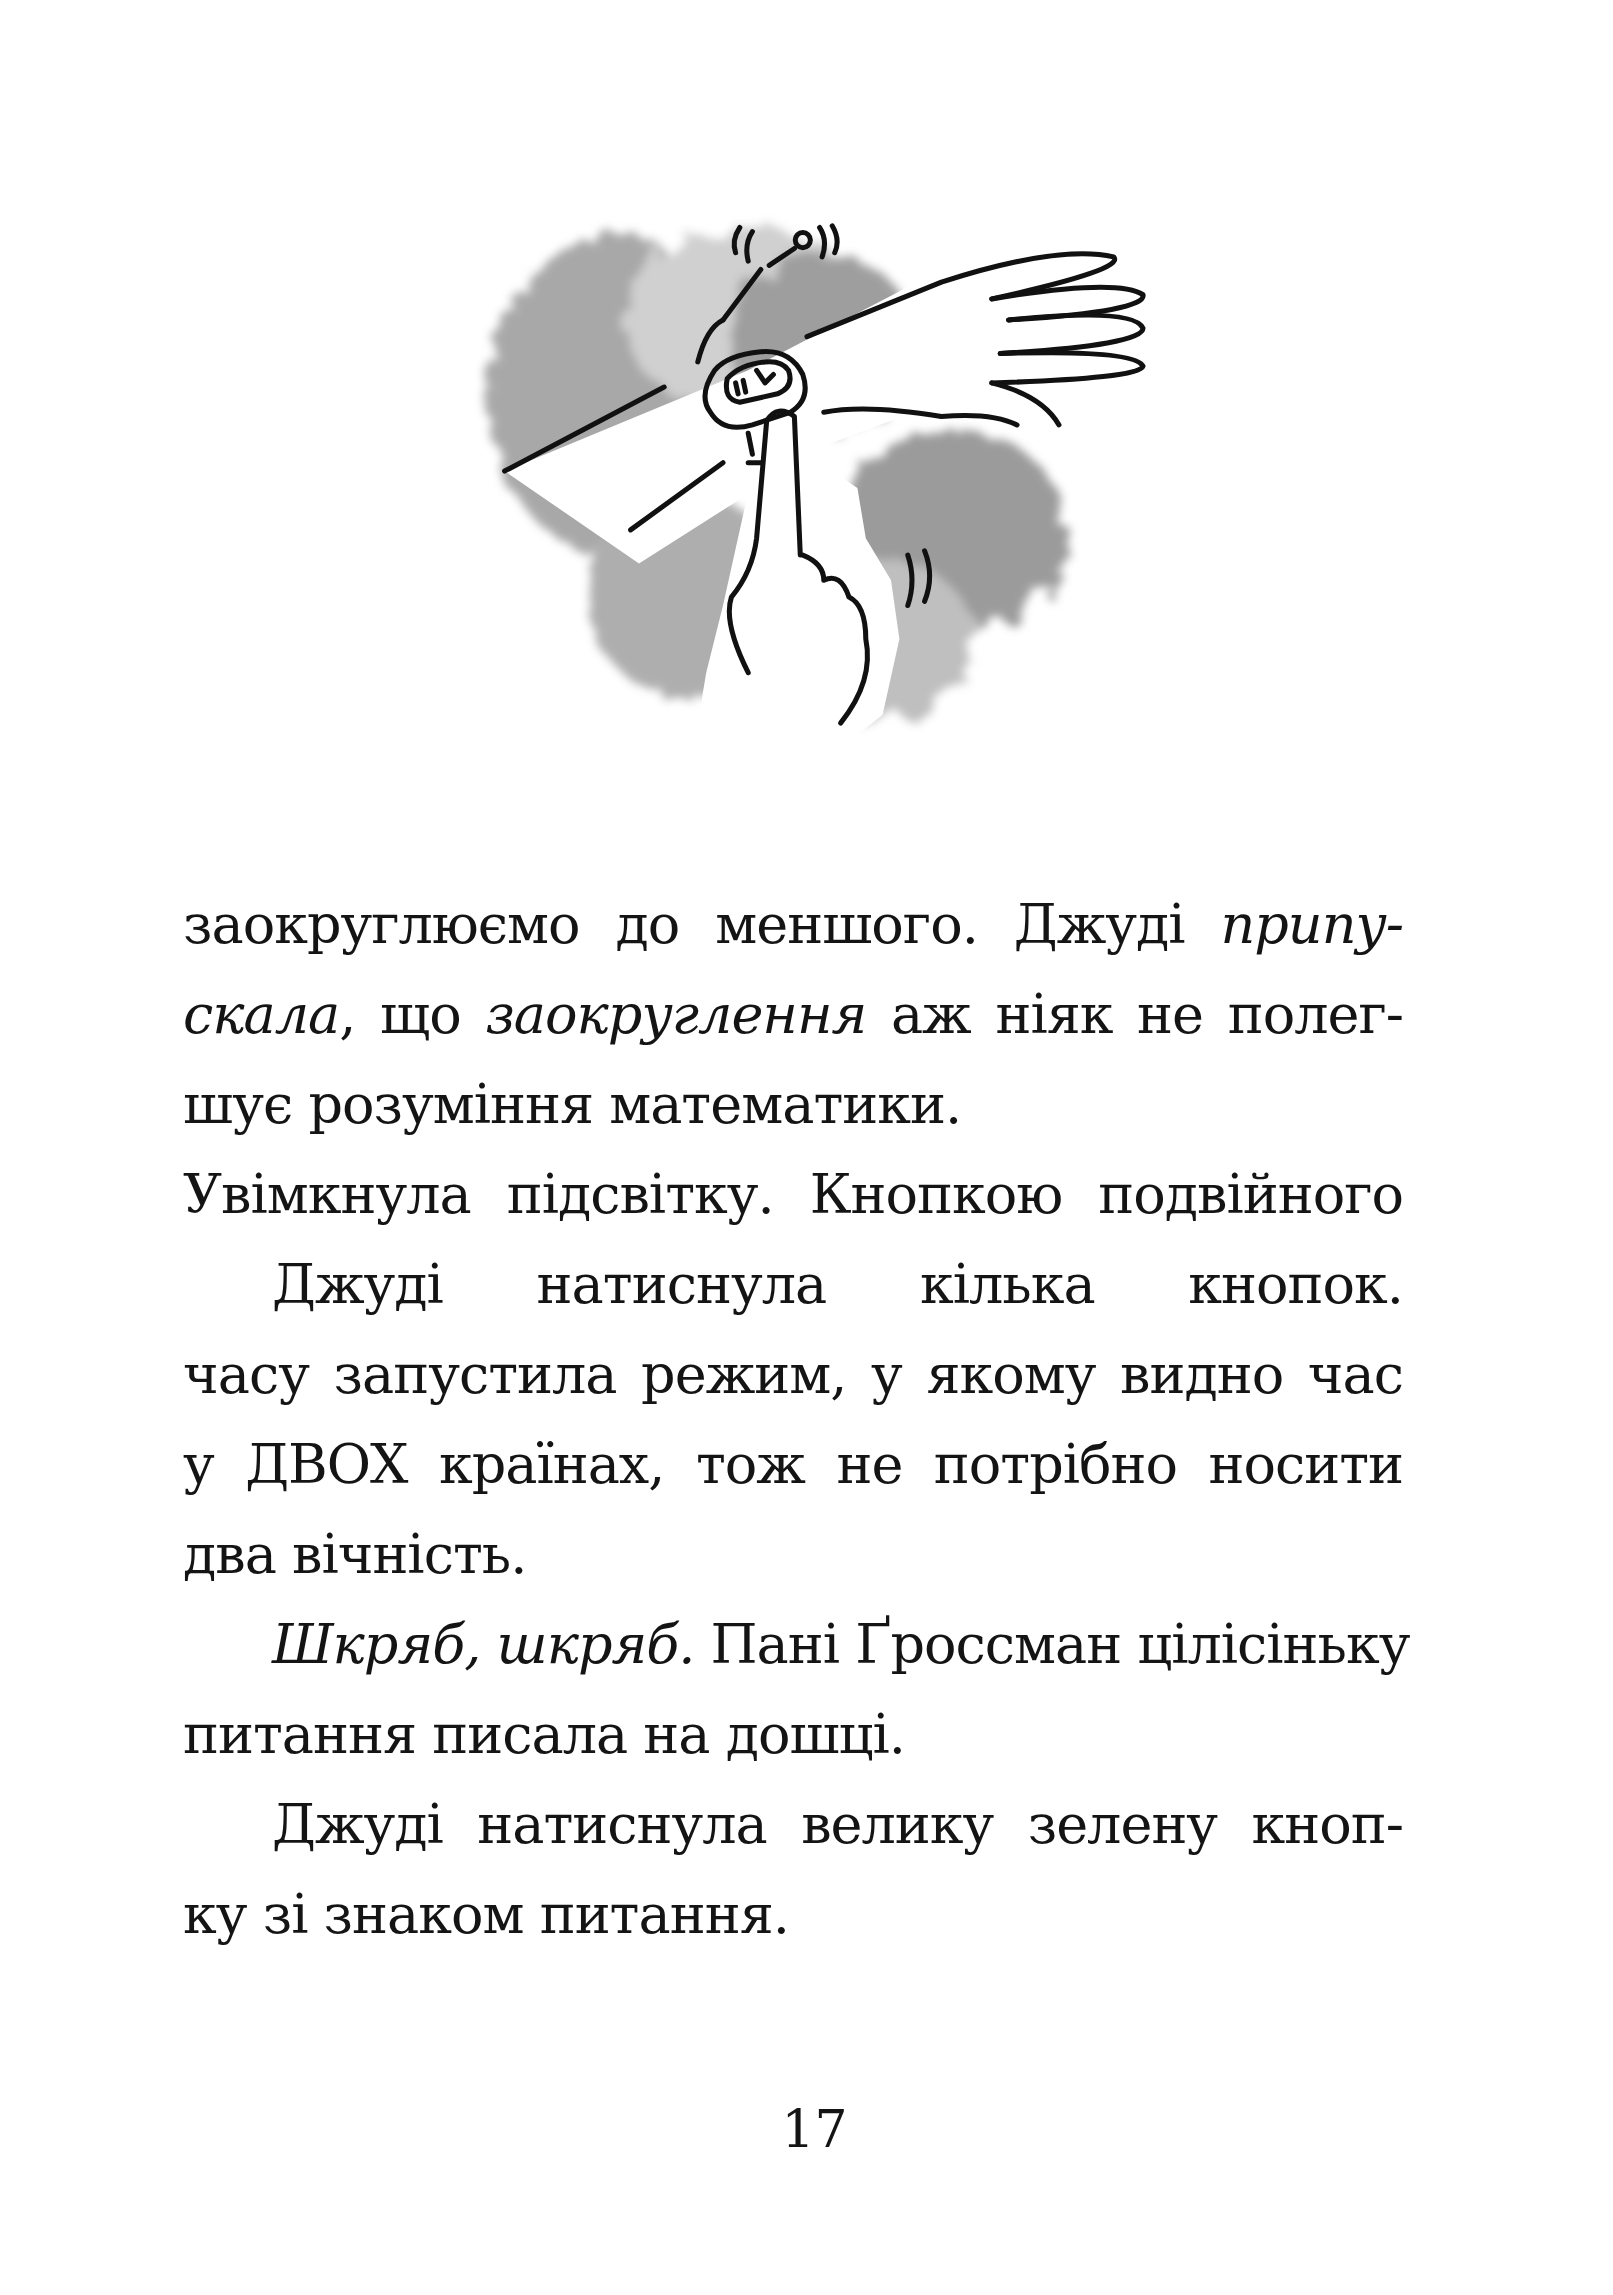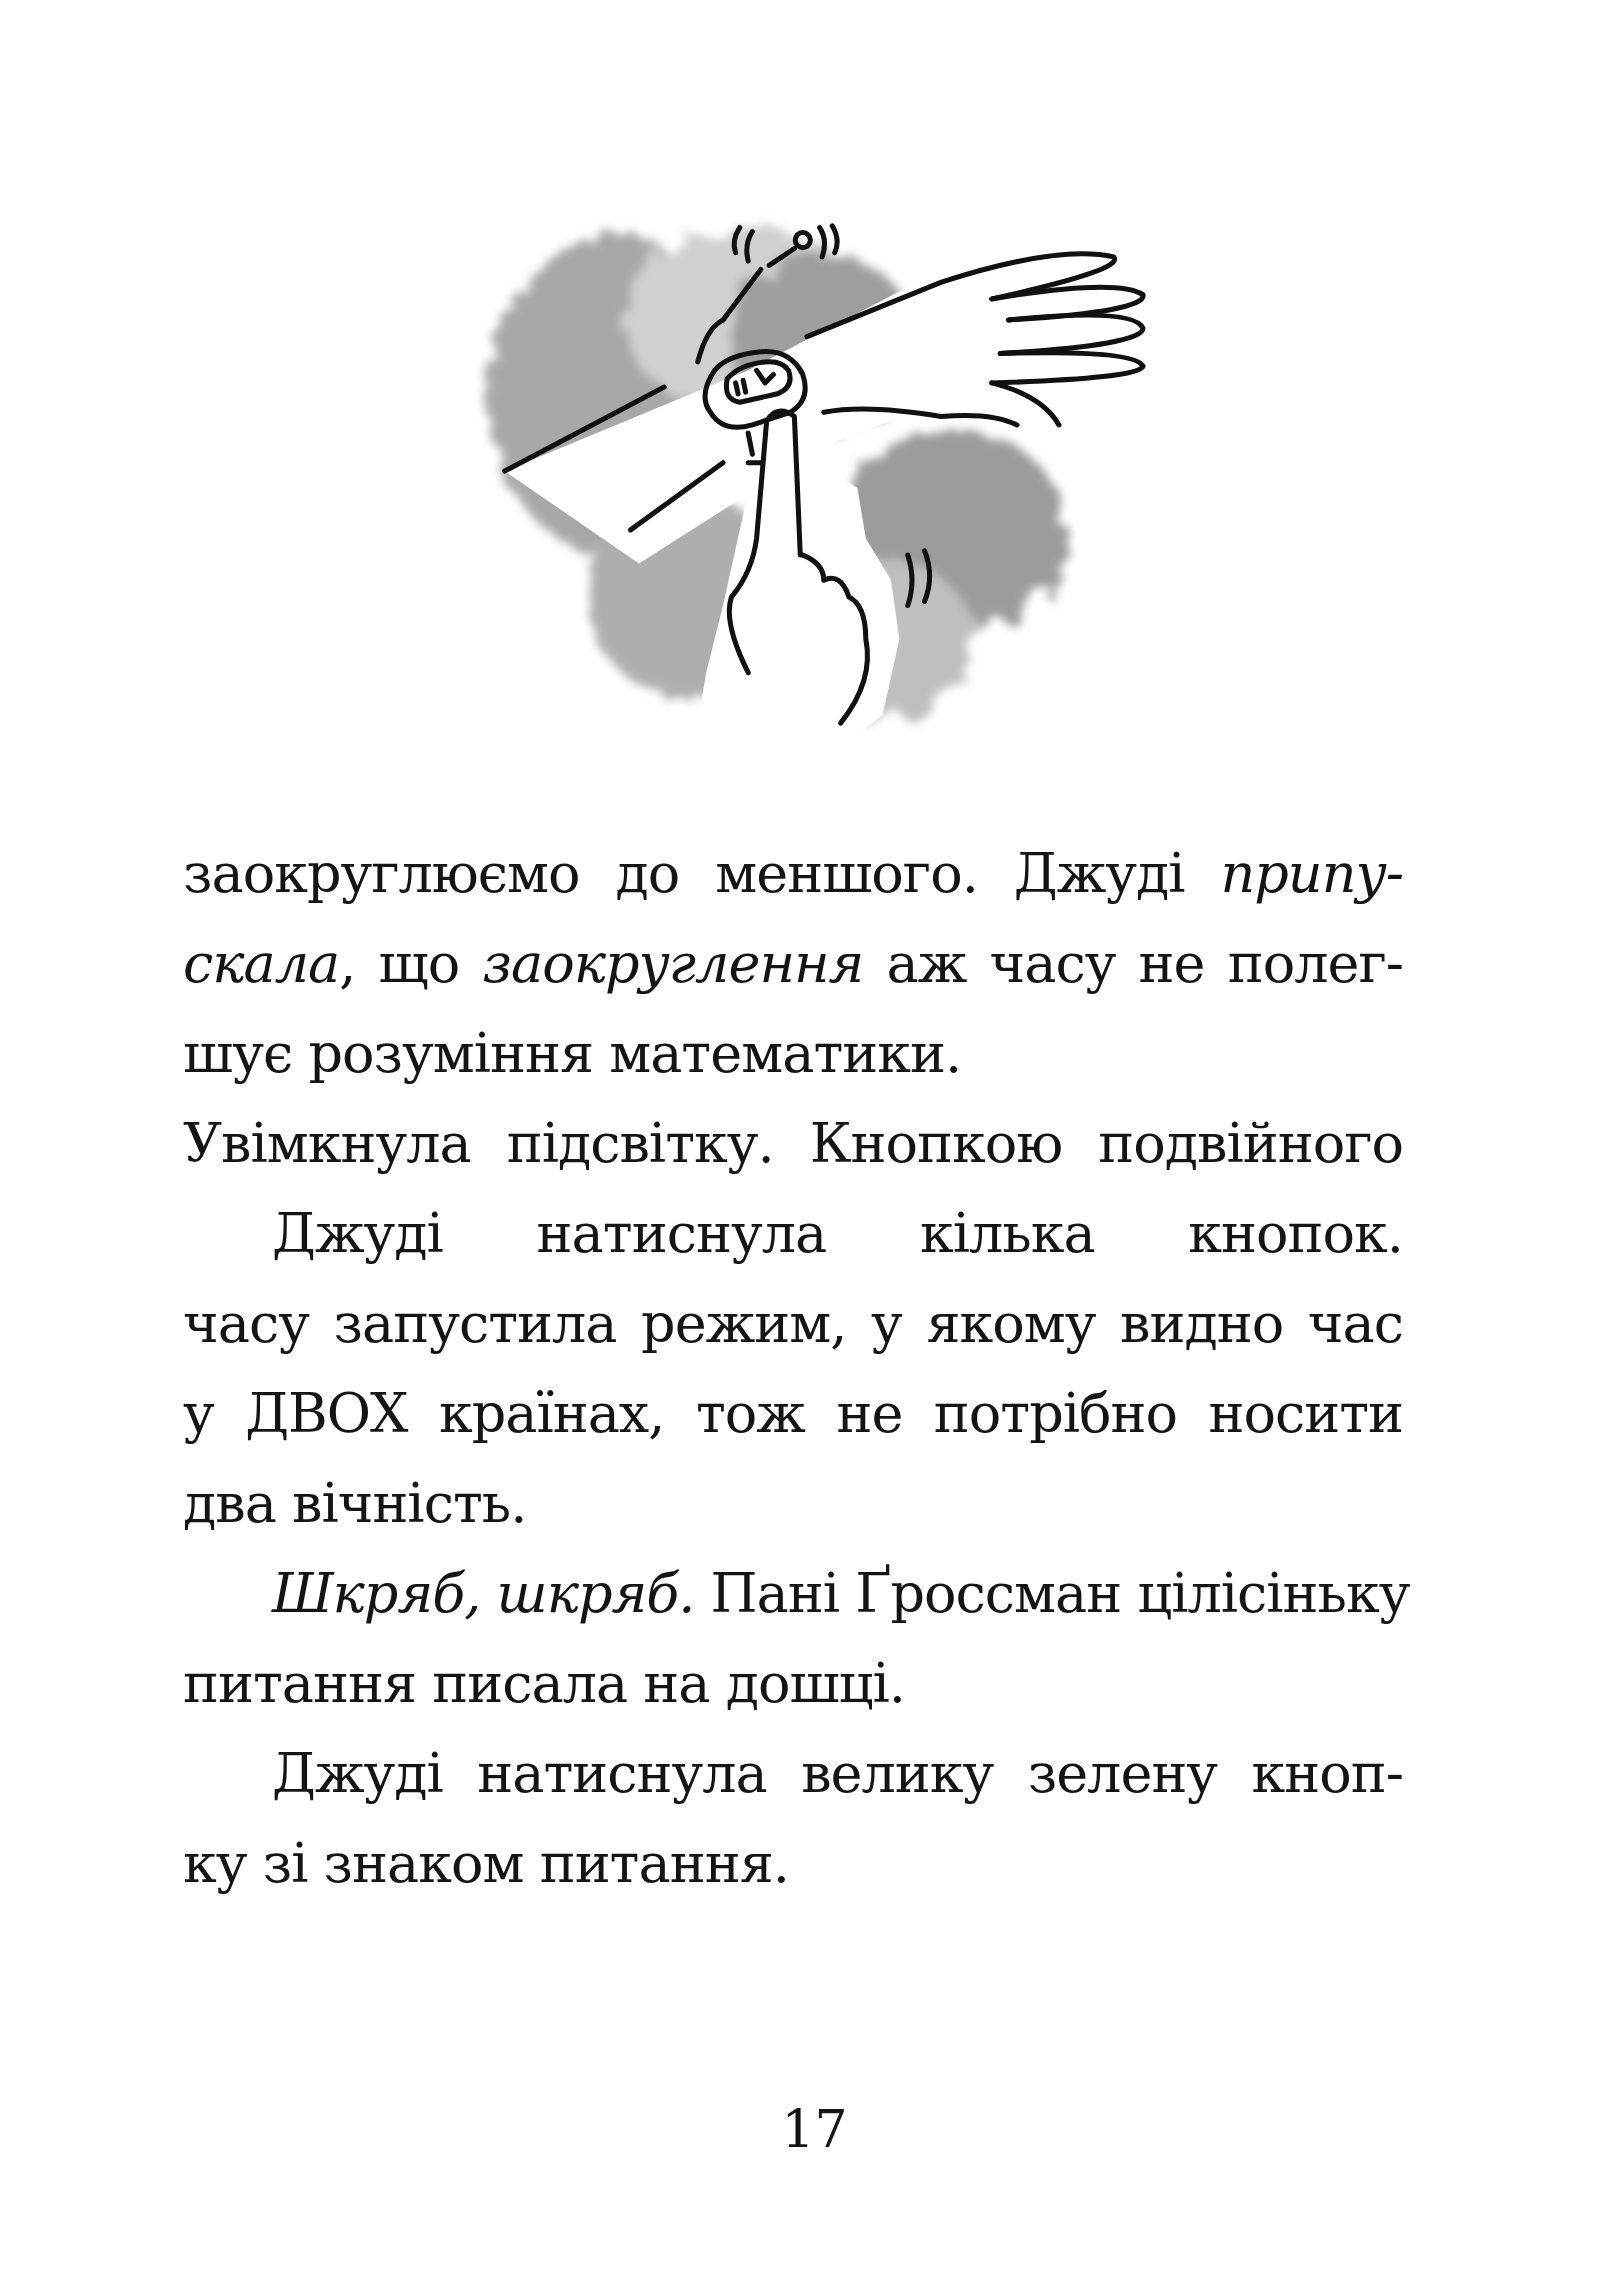--- a/index.html
+++ b/index.html
@@ -1,20 +1,20 @@
 <!DOCTYPE html>
 <html style="font-size:13.4px"><head>
 <meta charset="utf-8">
 <style>
   html, body { margin: 0; padding: 0; background: #ffffff; }
   body { width: 1613px; height: 2295px; position: relative; overflow: hidden; }
   .page { position: absolute; left: 0; top: 0; width: 1613px; height: 2295px; background: #fff; }
   .illustration { position: absolute; left: 471px; top: 202px; width: 756px; height: 555px; }
   .text-block {
-    position: absolute; left: 183px; top: 829px; width: 1220px;
+    position: absolute; left: 183px; top: 880px; width: 1220px;
     font-family: "DejaVu Serif", "Liberation Serif", serif;
     font-size: 54px; line-height: 90px; color: #141414;
     letter-spacing: -1px;
   }
   .line { display: block; white-space: nowrap; height: 90px; }
   .justify { text-align: justify; text-align-last: justify; }
   .indent { padding-left: 89px; }
   .it { font-style: italic; }
   .page-number {
     position: absolute; left: 8px; width: 1613px; top: 2099px; text-align: center;
@@ -84,21 +84,21 @@
       <path d="M335 35 Q325 50 330 70"></path>
       <path d="M320 30 Q310 45 315 60"></path>
       <path d="M415 30 Q425 45 418 65"></path>
       <path d="M430 28 Q440 45 433 60"></path>
     </g>
   </svg>
 
   <div class="text-block">
 
     <span class="line justify"><span>заокруглюємо до меншого. Джуді </span><span class="it">припу-</span></span>
-    <span class="line justify"><span class="it">скала</span><span>, що </span><span class="it">заокруглення</span><span> аж часу не полег-</span></span>
+    <span class="line justify"><span class="it">скала</span><span>, що </span><span class="it">заокруглення</span><span> аж ніяк не полег-</span></span>
     <span class="line"><span>шує розуміння математики.</span></span>
 
     <span class="line justify"><span>Увімкнула підсвітку. Кнопкою подвійного</span></span>
     <span class="line justify indent"><span>Джуді натиснула кілька кнопок.</span></span>
     <span class="line justify"><span>часу запустила режим, у якому видно час</span></span>
     <span class="line justify"><span>у ДВОХ країнах, тож не потрібно носити</span></span>
     <span class="line"><span>два вічність.</span></span>
 
     <span class="line justify indent"><span class="it">Шкряб, шкряб.</span><span> Пані Ґроссман цілісіньку</span></span>
     <span class="line"><span>питання писала на дошці.</span></span>

